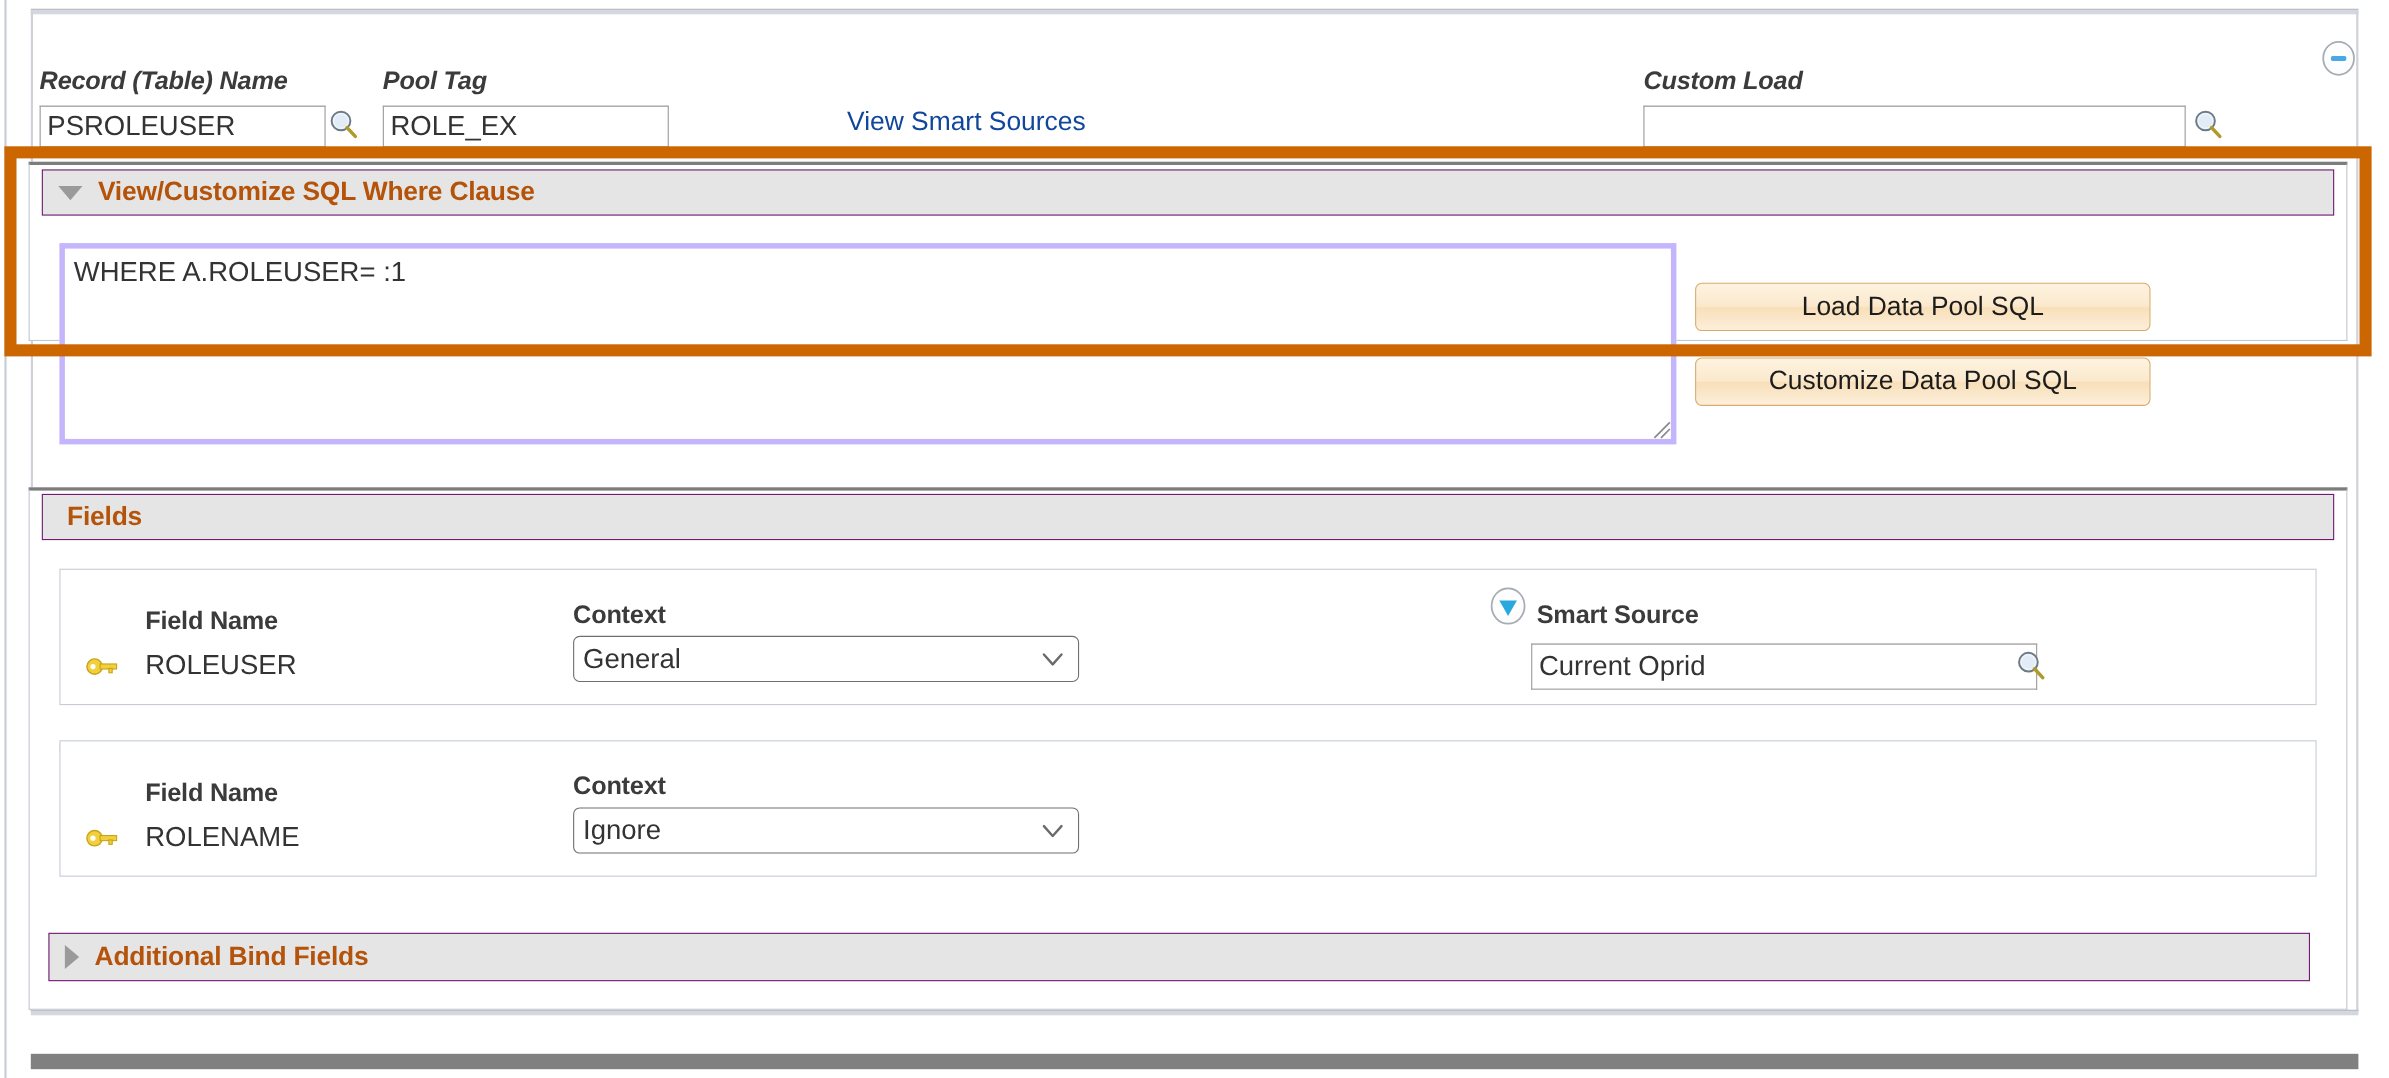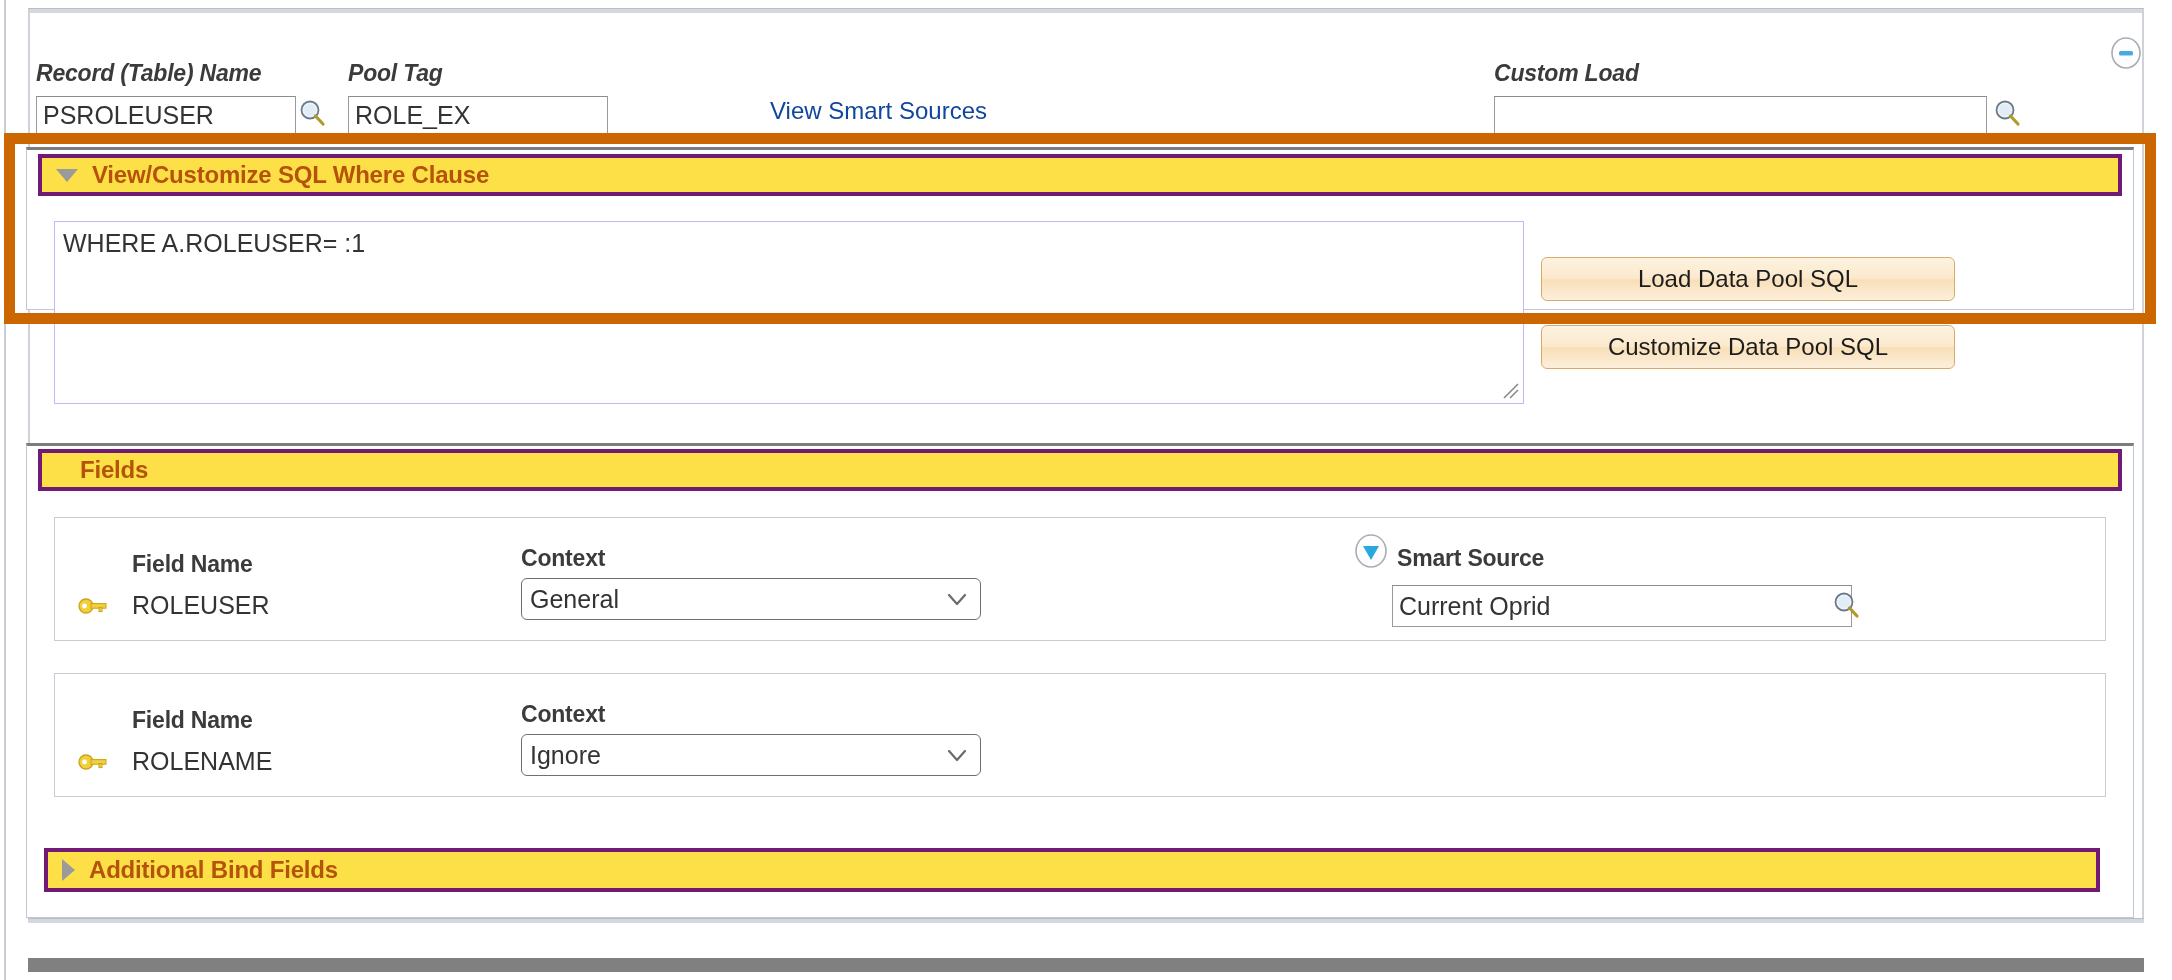--- a/index.html
+++ b/index.html
@@ -117,22 +117,22 @@
   .groupbox {
     position: absolute;
     box-sizing: border-box;
     border: 1px solid #c2c8d0;
     border-top: 3px solid #7d7d7d;
     background: #ffffff;
   }
   .section-header {
     position: absolute;
     box-sizing: border-box;
-    background: #fde047;
-    border: 4px solid #701a75;
+    background: #e5e5e5;
+    border: 1px solid #701a75;
     display: flex;
     align-items: center;
     padding-left: 14px;
   }
   .section-title {
     font-size: 24px;
     font-weight: bold;
     color: #b45309;
     letter-spacing: -0.2px;
     white-space: nowrap;
@@ -150,21 +150,21 @@
   .tri-right {
     border-top: 11px solid transparent;
     border-bottom: 11px solid transparent;
     border-left: 13px solid #9a9a9a;
   }
 
   
   .sqlarea {
     position: absolute;
     box-sizing: border-box;
-    border: 1px solid #c4b5fd;
+    border: 5px solid #c4b5fd;
     background: #ffffff;
     font-size: 25px;
     font-family: "Liberation Sans", sans-serif;
     color: #333333;
     padding: 6px 8px;
     resize: none;
     line-height: 1.25;
     overflow: hidden;
   }
   .resize-grip {
@@ -299,21 +299,21 @@
   </svg>
 
   <button class="psbtn" style="left:1541px; top:257px; width:414px; height:44px;">Load Data Pool SQL</button>
   <button class="psbtn" style="left:1541px; top:325px; width:414px; height:44px;">Customize Data Pool SQL</button>
 
   <div class="highlight-box"></div>
 
   <div class="groupbox" style="left:26px; top:443px; width:2108px; height:475px;"></div>
 
   <div class="section-header" style="left:38px; top:449px; width:2084px; height:42px;">
-    <span class="section-title" style="margin-left:24px;">Fields</span>
+    <span class="section-title" style="margin-left:8px;">Fields</span>
   </div>
 
   <div class="row-box" style="left:54px; top:517px; width:2052px; height:124px;">
   </div>
 
   <svg class="key-icon" style="left:78px; top:595px;" viewBox="0 0 30 22">
     <circle cx="8" cy="11" r="7" fill="#f2cf3c" stroke="#c9a417" stroke-width="1.3"></circle>
     <circle cx="6.5" cy="11" r="2.4" fill="#ffffff"></circle>
     <rect x="13" y="8.6" width="15" height="4.6" fill="#f2cf3c" stroke="#c9a417" stroke-width="1"></rect>
     <rect x="21" y="12.6" width="3" height="4" fill="#f2cf3c" stroke="#c9a417" stroke-width="1"></rect>

